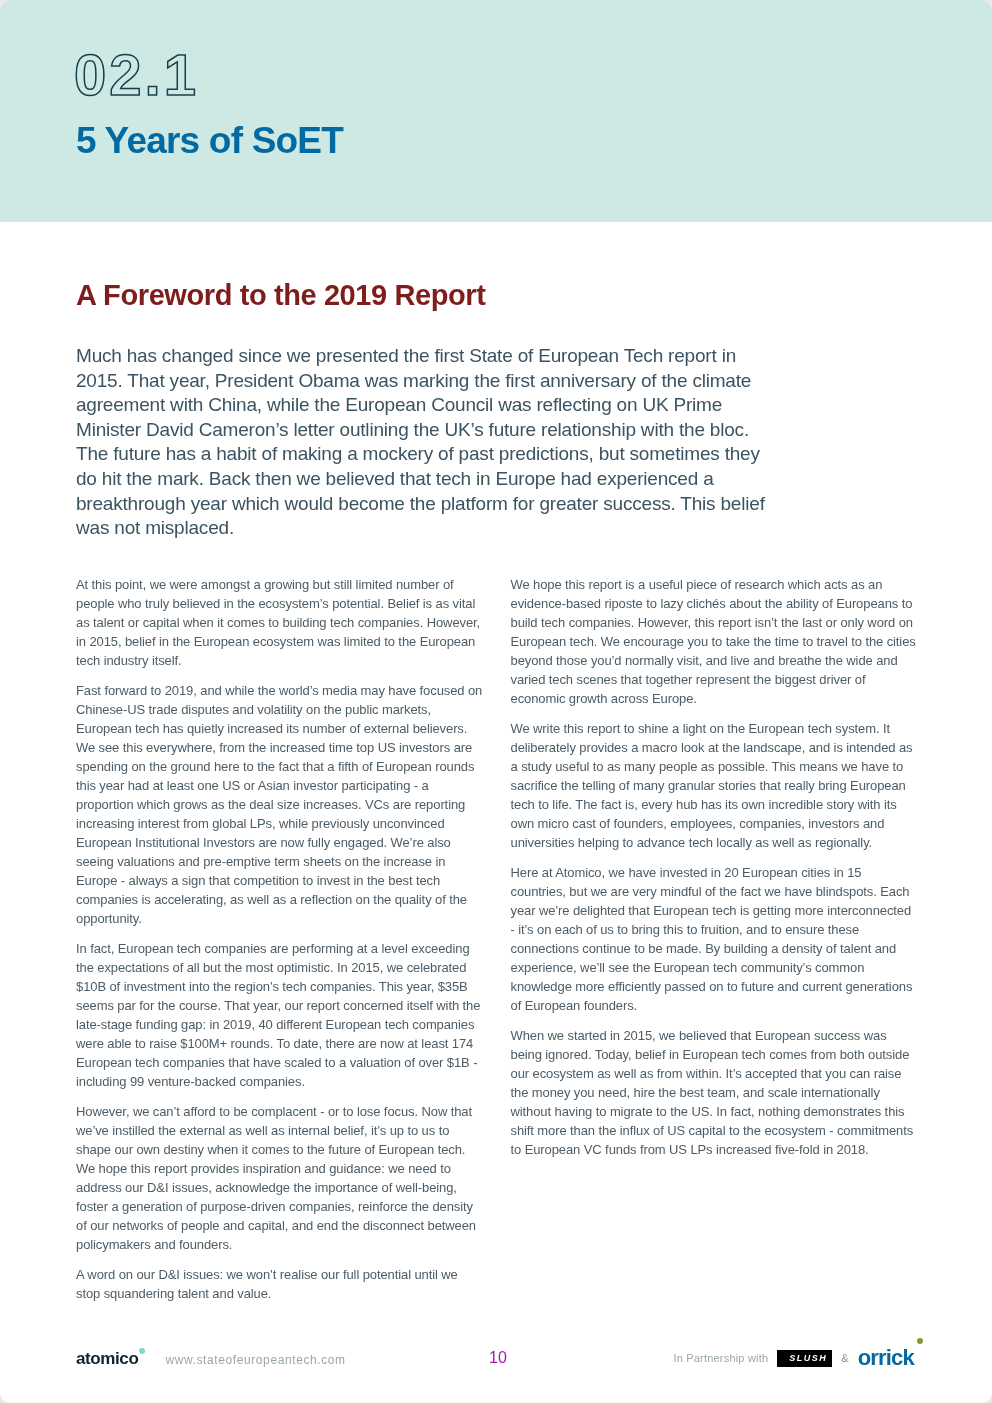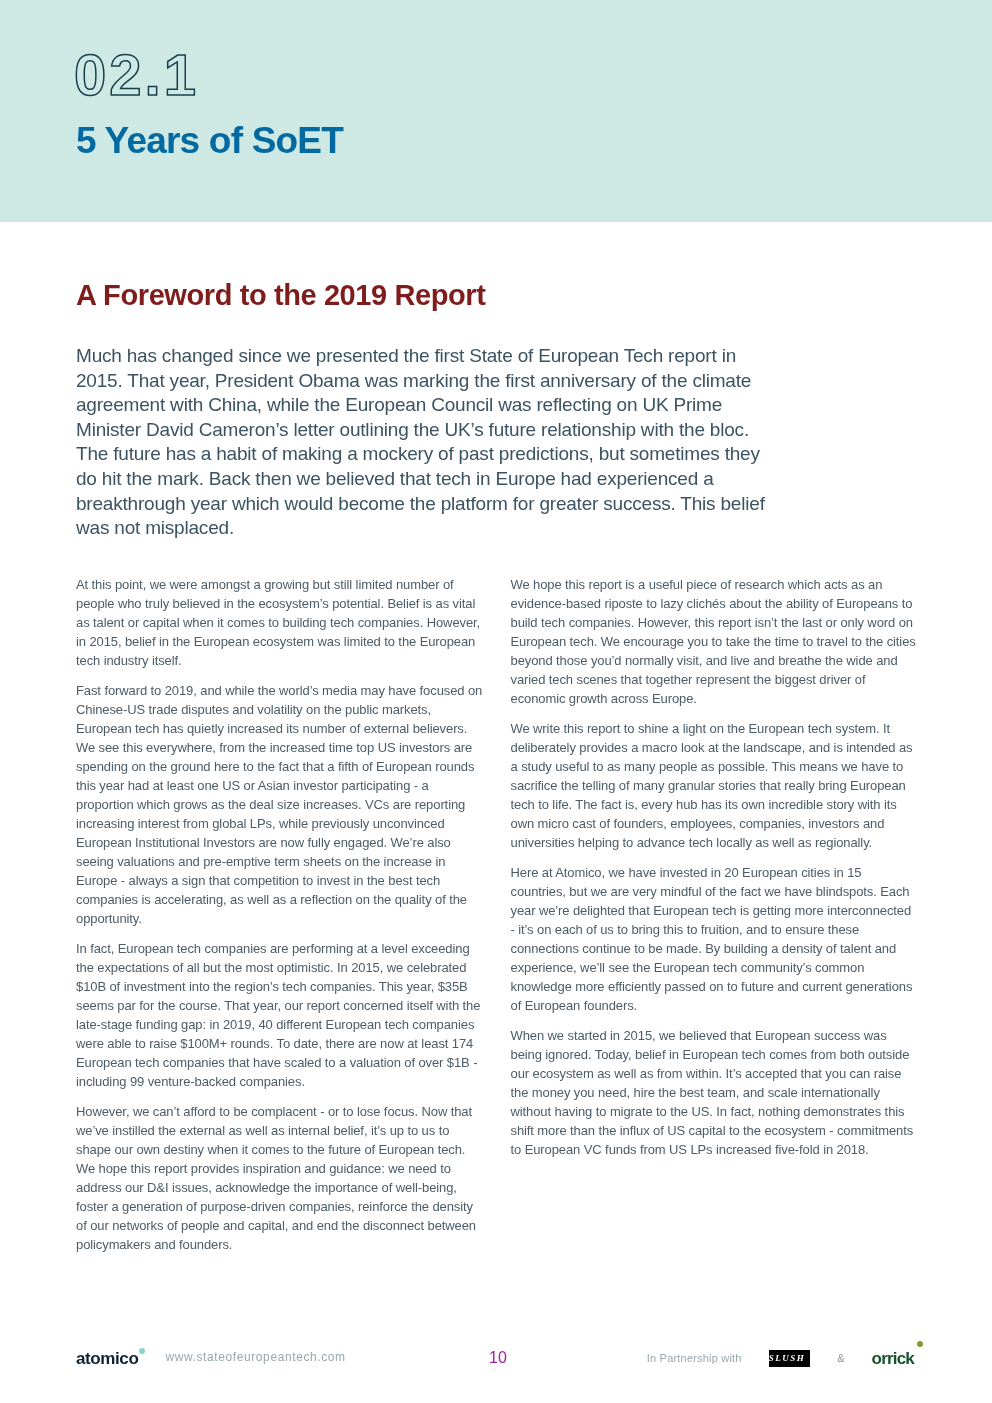--- a/index.html
+++ b/index.html
@@ -5,20 +5,21 @@
   * { margin: 0; padding: 0; box-sizing: border-box; }
   html, body { background: #e8e8e8; }
   .page {
     position: relative;
     width: 992px;
     height: 1403px;
     background: #ffffff;
     margin: 0 auto;
     overflow: hidden;
     font-family: "Liberation Sans", sans-serif;
+    border-radius: 10px;
   }
 
   
   .header-band {
     position: absolute;
     top: 0; left: 0;
     width: 100%;
     height: 222px;
     background: #cee9e3;
   }
@@ -90,21 +91,21 @@
   .footer {
     position: absolute;
     left: 76px;
     right: 72px;
     top: 1342px;
     height: 32px;
     display: flex;
     align-items: center;
     justify-content: space-between;
   }
-  .footer-left { display: flex; align-items: flex-start; }
+  .footer-left { display: flex; align-items: flex-end; }
   .atomico-logo {
     font-size: 17px;
     font-weight: 800;
     color: #0e2230;
     letter-spacing: -0.4px;
     position: relative;
     line-height: 1;
   }
   .atomico-dot {
     display: inline-block;
@@ -125,46 +126,46 @@
   .page-number {
     position: absolute;
     left: 50%;
     transform: translateX(-50%);
     font-size: 16px;
     color: #a21caf;
   }
   .partnership {
     display: flex;
     align-items: center;
-    gap: 27px;
+    gap: 9px;
   }
   .partnership-label {
     font-size: 11px;
     color: #9aa6ac;
     letter-spacing: 0.2px;
   }
   .slush-box {
     background: #000000;
     color: #ffffff;
-    font-family: Liberation Serif, serif;
+    font-family: Liberation Sans, sans-serif;
     font-size: 9px;
     font-weight: 700;
     font-style: italic;
     letter-spacing: 1.5px;
-    padding: 4px 5px 4px 0;
+    padding: 4px 5px 4px 12px;
     line-height: 1;
   }
   .amp {
     font-size: 11px;
     color: #8a9298;
   }
   .orrick-logo {
-    font-size: 17px;
+    font-size: 22px;
     font-weight: 800;
-    color: #14532d;
+    color: #0369a1;
     letter-spacing: -0.8px;
     position: relative;
     padding-right: 6px;
     line-height: 1;
   }
   .orrick-ring {
     position: absolute;
     top: -9px;
     right: -3px;
     width: 6px; height: 6px;
@@ -185,20 +186,21 @@
   <h1 class="section-heading">A Foreword to the 2019 Report</h1>
 
   <p class="intro">Much has changed since we presented the first State of European Tech report in 2015. That year, President Obama was marking the first anniversary of the climate agreement with China, while the European Council was reflecting on UK Prime Minister David Cameron’s letter outlining the UK’s future relationship with the bloc. The future has a habit of making a mockery of past predictions, but sometimes they do hit the mark. Back then we believed that tech in Europe had experienced a breakthrough year which would become the platform for greater success. This belief was not misplaced.</p>
 
   <div class="columns">
     <div class="col">
       <p>At this point, we were amongst a growing but still limited number of people who truly believed in the ecosystem’s potential. Belief is as vital as talent or capital when it comes to building tech companies. However, in 2015, belief in the European ecosystem was limited to the European tech industry itself.</p>
       <p>Fast forward to 2019, and while the world’s media may have focused on Chinese-US trade disputes and volatility on the public markets, European tech has quietly increased its number of external believers. We see this everywhere, from the increased time top US investors are spending on the ground here to the fact that a fifth of European rounds this year had at least one US or Asian investor participating - a proportion which grows as the deal size increases. VCs are reporting increasing interest from global LPs, while previously unconvinced European Institutional Investors are now fully engaged. We’re also seeing valuations and pre-emptive term sheets on the increase in Europe - always a sign that competition to invest in the best tech companies is accelerating, as well as a reflection on the quality of the opportunity.</p>
       <p>In fact, European tech companies are performing at a level exceeding the expectations of all but the most optimistic. In 2015, we celebrated $10B of investment into the region’s tech companies. This year, $35B seems par for the course. That year, our report concerned itself with the late-stage funding gap: in 2019, 40 different European tech companies were able to raise $100M+ rounds. To date, there are now at least 174 European tech companies that have scaled to a valuation of over $1B - including 99 venture-backed companies.</p>
       <p>However, we can’t afford to be complacent - or to lose focus. Now that we’ve instilled the external as well as internal belief, it’s up to us to shape our own destiny when it comes to the future of European tech. We hope this report provides inspiration and guidance: we need to address our D&amp;I issues, acknowledge the importance of well-being, foster a generation of purpose-driven companies, reinforce the density of our networks of people and capital, and end the disconnect between policymakers and founders.</p>
+      <p>A word on our D&amp;I issues: we won’t realise our full potential until we stop squandering talent and value.</p>
     </div>
     <div class="col">
       <p>We hope this report is a useful piece of research which acts as an evidence-based riposte to lazy clichés about the ability of Europeans to build tech companies. However, this report isn’t the last or only word on European tech. We encourage you to take the time to travel to the cities beyond those you’d normally visit, and live and breathe the wide and varied tech scenes that together represent the biggest driver of economic growth across Europe.</p>
       <p>We write this report to shine a light on the European tech system. It deliberately provides a macro look at the landscape, and is intended as a study useful to as many people as possible. This means we have to sacrifice the telling of many granular stories that really bring European tech to life. The fact is, every hub has its own incredible story with its own micro cast of founders, employees, companies, investors and universities helping to advance tech locally as well as regionally.</p>
       <p>Here at Atomico, we have invested in 20 European cities in 15 countries, but we are very mindful of the fact we have blindspots. Each year we’re delighted that European tech is getting more interconnected - it’s on each of us to bring this to fruition, and to ensure these connections continue to be made. By building a density of talent and experience, we’ll see the European tech community’s common knowledge more efficiently passed on to future and current generations of European founders.</p>
       <p>When we started in 2015, we believed that European success was being ignored. Today, belief in European tech comes from both outside our ecosystem as well as from within. It’s accepted that you can raise the money you need, hire the best team, and scale internationally without having to migrate to the US. In fact, nothing demonstrates this shift more than the influx of US capital to the ecosystem - commitments to European VC funds from US LPs increased five-fold in 2018.</p>
     </div>
   </div>
 
   <div class="footer">

